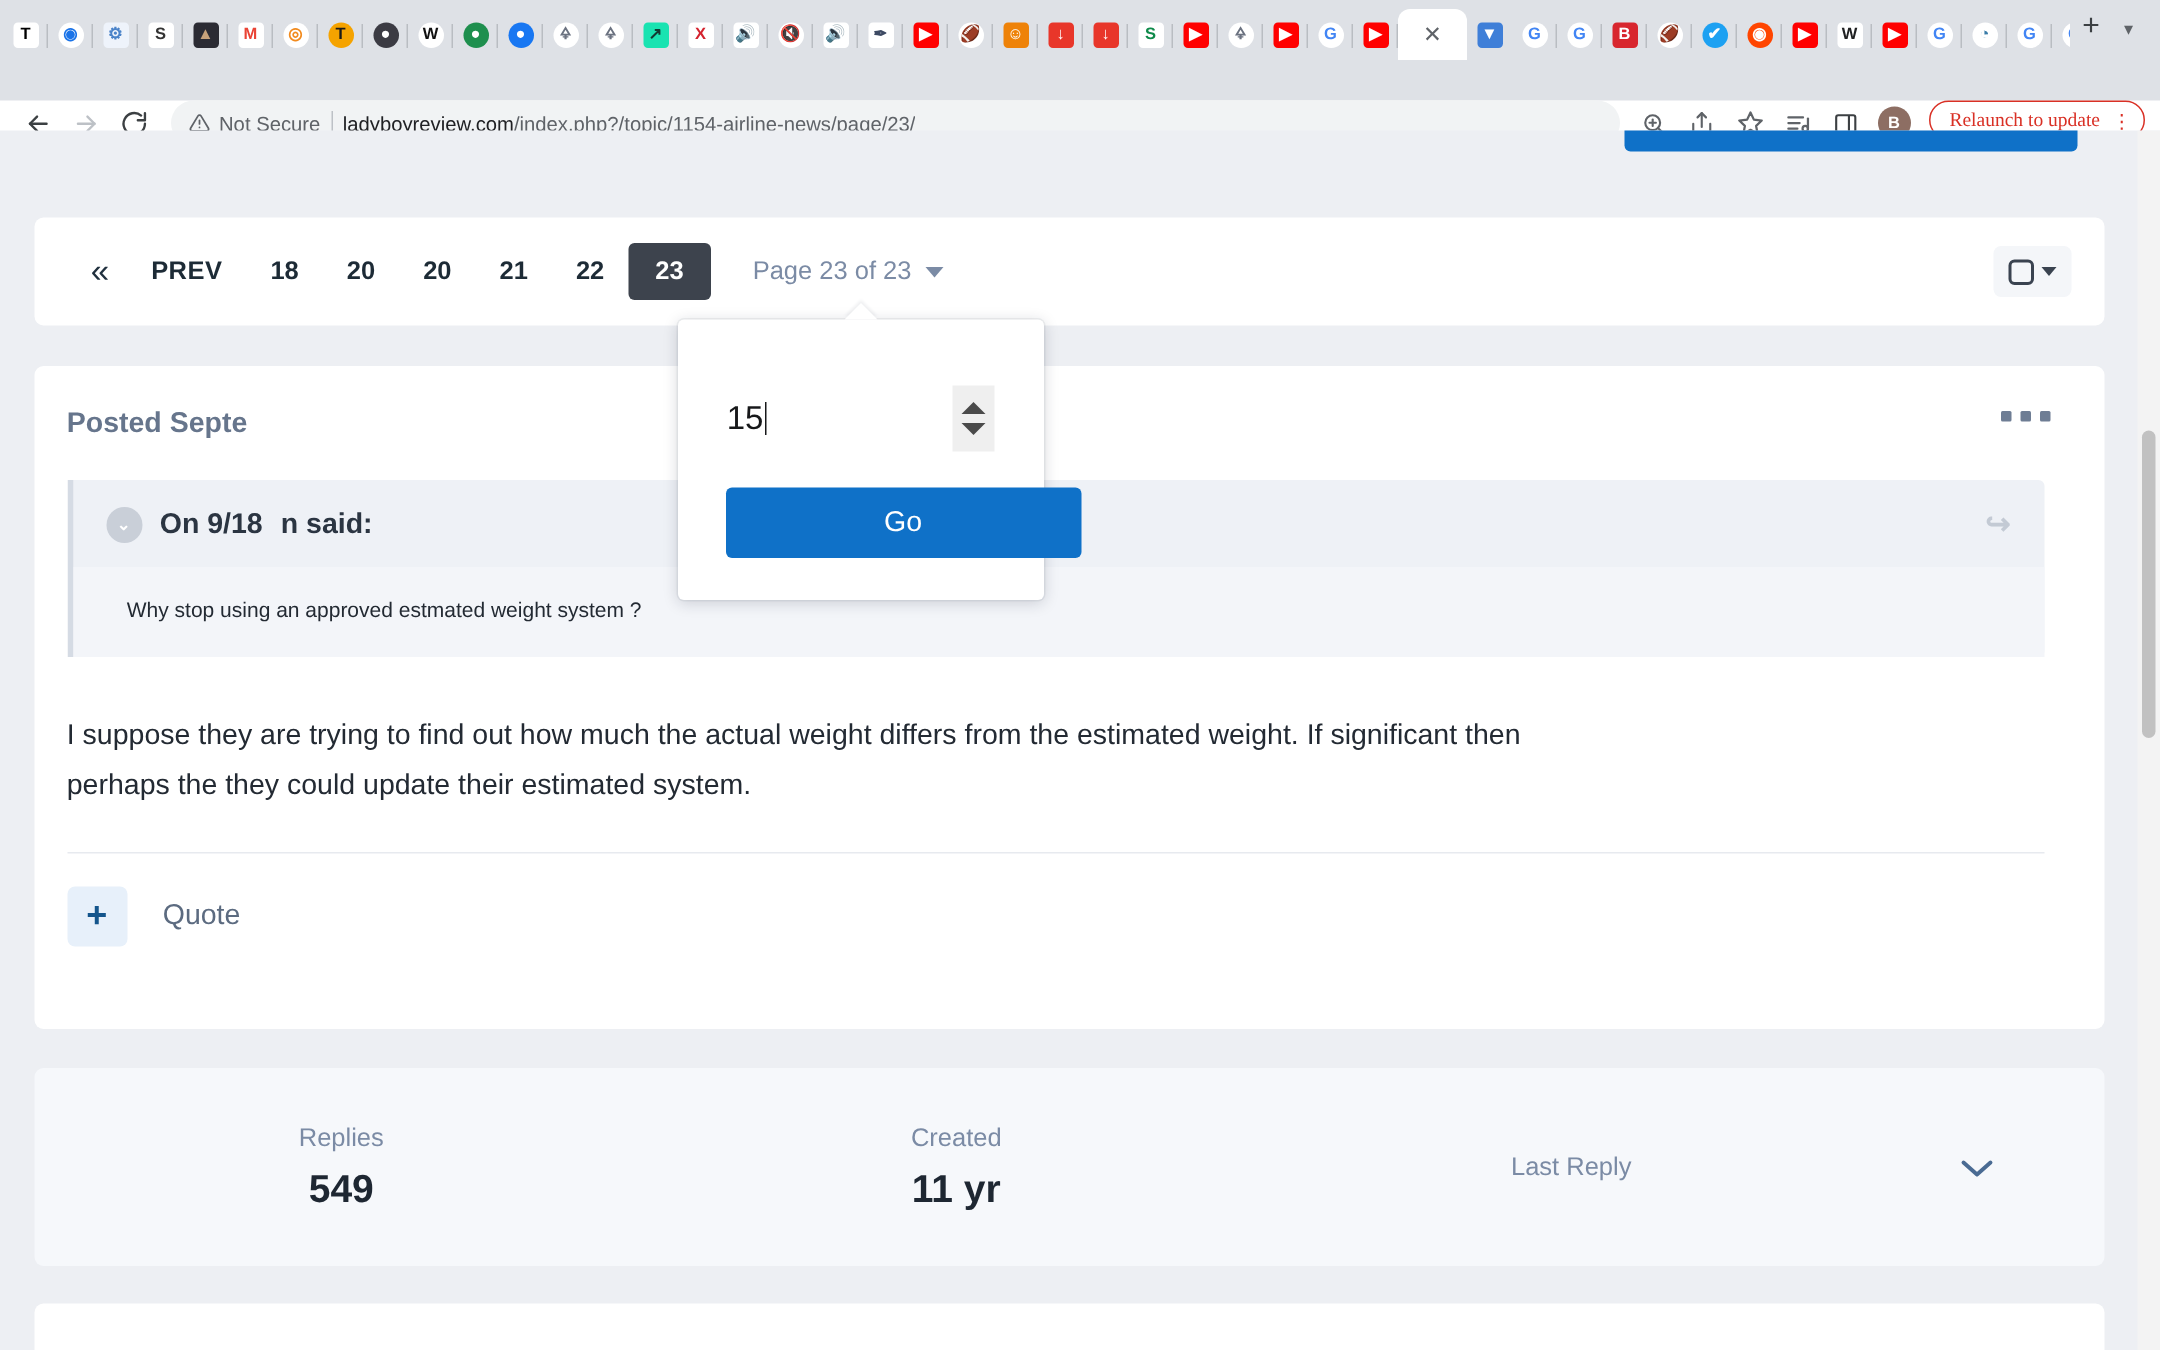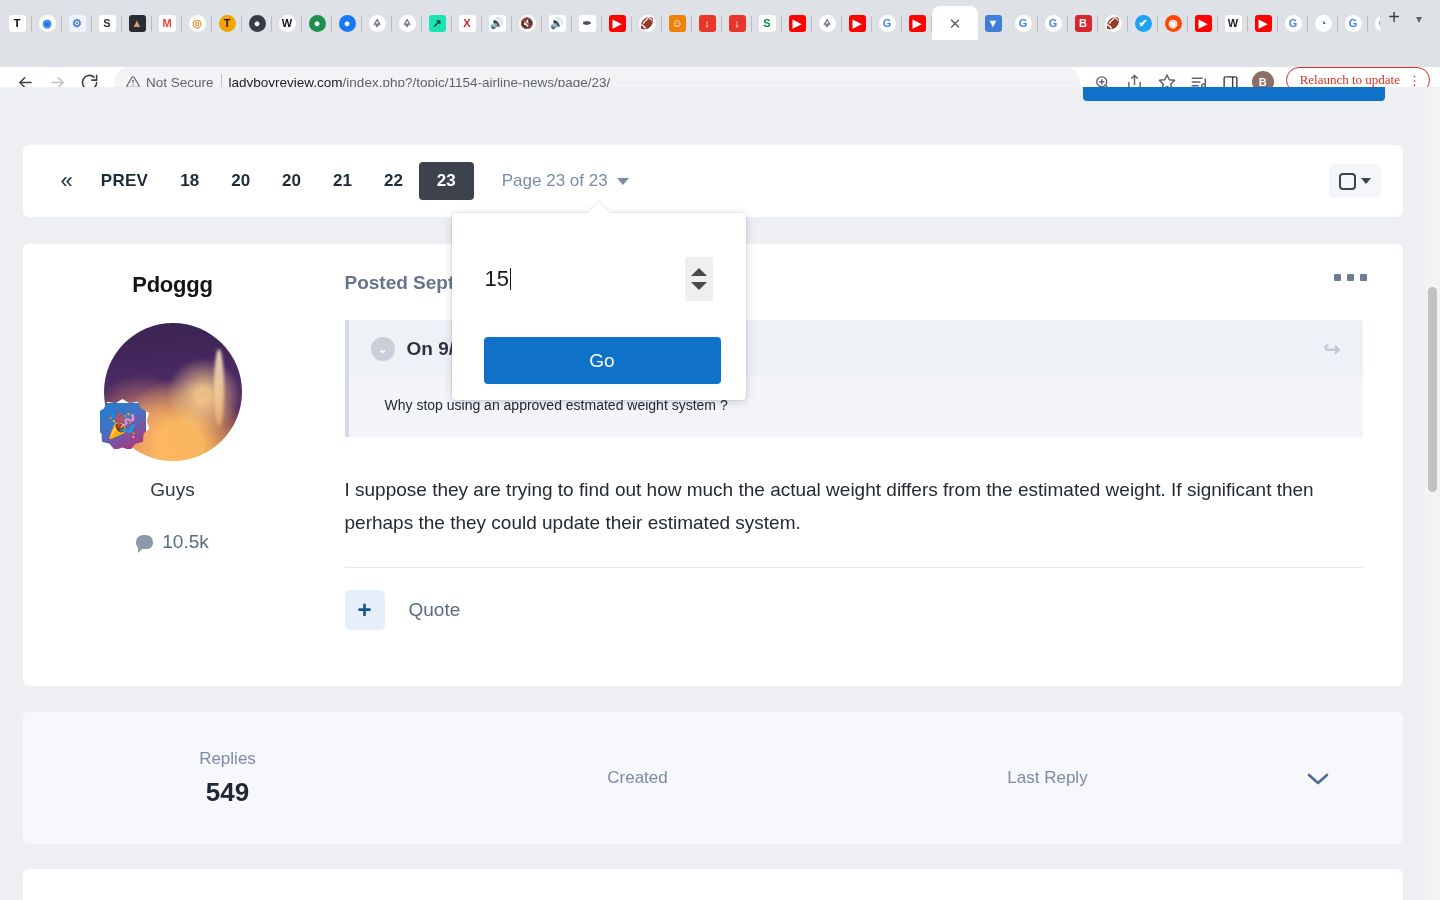--- a/index.html
+++ b/index.html
@@ -113,21 +113,21 @@
   }
   .viewbtn {
     margin-left:auto; width:52px;height:34px;background:#f4f6f9;border-radius:5px;
     display:flex;align-items:center;justify-content:center;gap:5px;
   }
   .sq { width:17px;height:17px;border:2px solid #3a4350;border-radius:4px; }
   .caret-sm { width:0;height:0;border-left:5px solid transparent;border-right:5px solid transparent;border-top:6px solid #3a4350;}
 
   
   .popover {
-    position:absolute; left:429px; top:68px; width:294px; height:187px;
+    position:absolute; left:429px; top:68px; width:244px; height:187px;
     background:#fff; border-radius:4px;
     box-shadow: 0 2px 10px rgba(20,30,50,.18), 0 0 0 1px rgba(20,30,50,.06);
     z-index: 40;
   }
   .popover::before {
     content:""; position:absolute; top:-11px; left:50%; margin-left:-11px;
     border-left:11px solid transparent; border-right:11px solid transparent;
     border-bottom:11px solid #fff;
     filter: drop-shadow(0 -2px 1px rgba(20,30,50,.07));
   }
@@ -137,21 +137,21 @@
     display:inline-block; width:1.5px; height:22px; background:#17181a;
     vertical-align:-4px; margin-left:1px;
   }
   .spin {
     margin-left:auto; width:28px; height:44px; background:#efefef;
     display:flex; flex-direction:column; align-items:center; justify-content:center; gap:6px;
   }
   .spin-up { width:0;height:0;border-left:8px solid transparent;border-right:8px solid transparent;border-bottom:8px solid #4a4a4a;}
   .spin-dn { width:0;height:0;border-left:8px solid transparent;border-right:8px solid transparent;border-top:8px solid #4a4a4a;}
   .gobtn {
-    position:absolute; left:32px; top:124px; width:237px; height:47px;
+    position:absolute; left:32px; top:112px; width:237px; height:47px;
     background:#0f71c8; color:#fff; border:none; border-radius:4px;
     font-size:19px; font-family:"Liberation Sans", sans-serif; cursor:pointer;
   }
 
   
   .postcard {
     background:#fff; border-radius:6px; margin-top: 27px; display:flex;
     min-height: 442px; position:relative;
   }
   .post-left { width: 300px; padding: 28px 0 0 0; text-align:center; position:relative; }
@@ -492,32 +492,20 @@
               <span class="spin">
                 <span class="spin-up"></span>
                 <span class="spin-dn"></span>
               </span>
             </div>
             <button class="gobtn">Go</button>
           </div>
         </div>
 
         <div class="postcard">
-          <div class="post-left">
-            <div class="uname">Pdoggg</div>
-            <div class="av-wrap">
-              <div class="av"></div>
-              <div class="badge">🎉</div>
-            </div>
-            <div class="role">Guys</div>
-            <div class="posts-count">
-              <span class="bubble"></span>
-              <span>10.5k</span>
-            </div>
-          </div>
 
           <div class="post-right">
             <div class="posted">Posted Septe</div>
             <div class="dots">
                 <i></i>
                 <i></i>
                 <i></i>
               </div>
 
             <div class="quote">
@@ -540,20 +528,21 @@
           </div>
         </div>
 
         <div class="stats">
           <div class="stat">
             <div class="lbl">Replies</div>
             <div class="val">549</div>
           </div>
           <div class="stat">
             <div class="lbl">Created</div>
+            <div class="val">11 yr</div>
           </div>
           <div class="stat">
             <div class="lbl">Last Reply</div>
           </div>
           <div class="stats-chev">
             <svg width="26" height="16" viewBox="0 0 26 16" fill="none" stroke="#4a6b93" stroke-width="2.6" stroke-linecap="round" stroke-linejoin="round">
                 <polyline points="4 4 13 12 22 4"></polyline>
               </svg>
           </div>
         </div>

